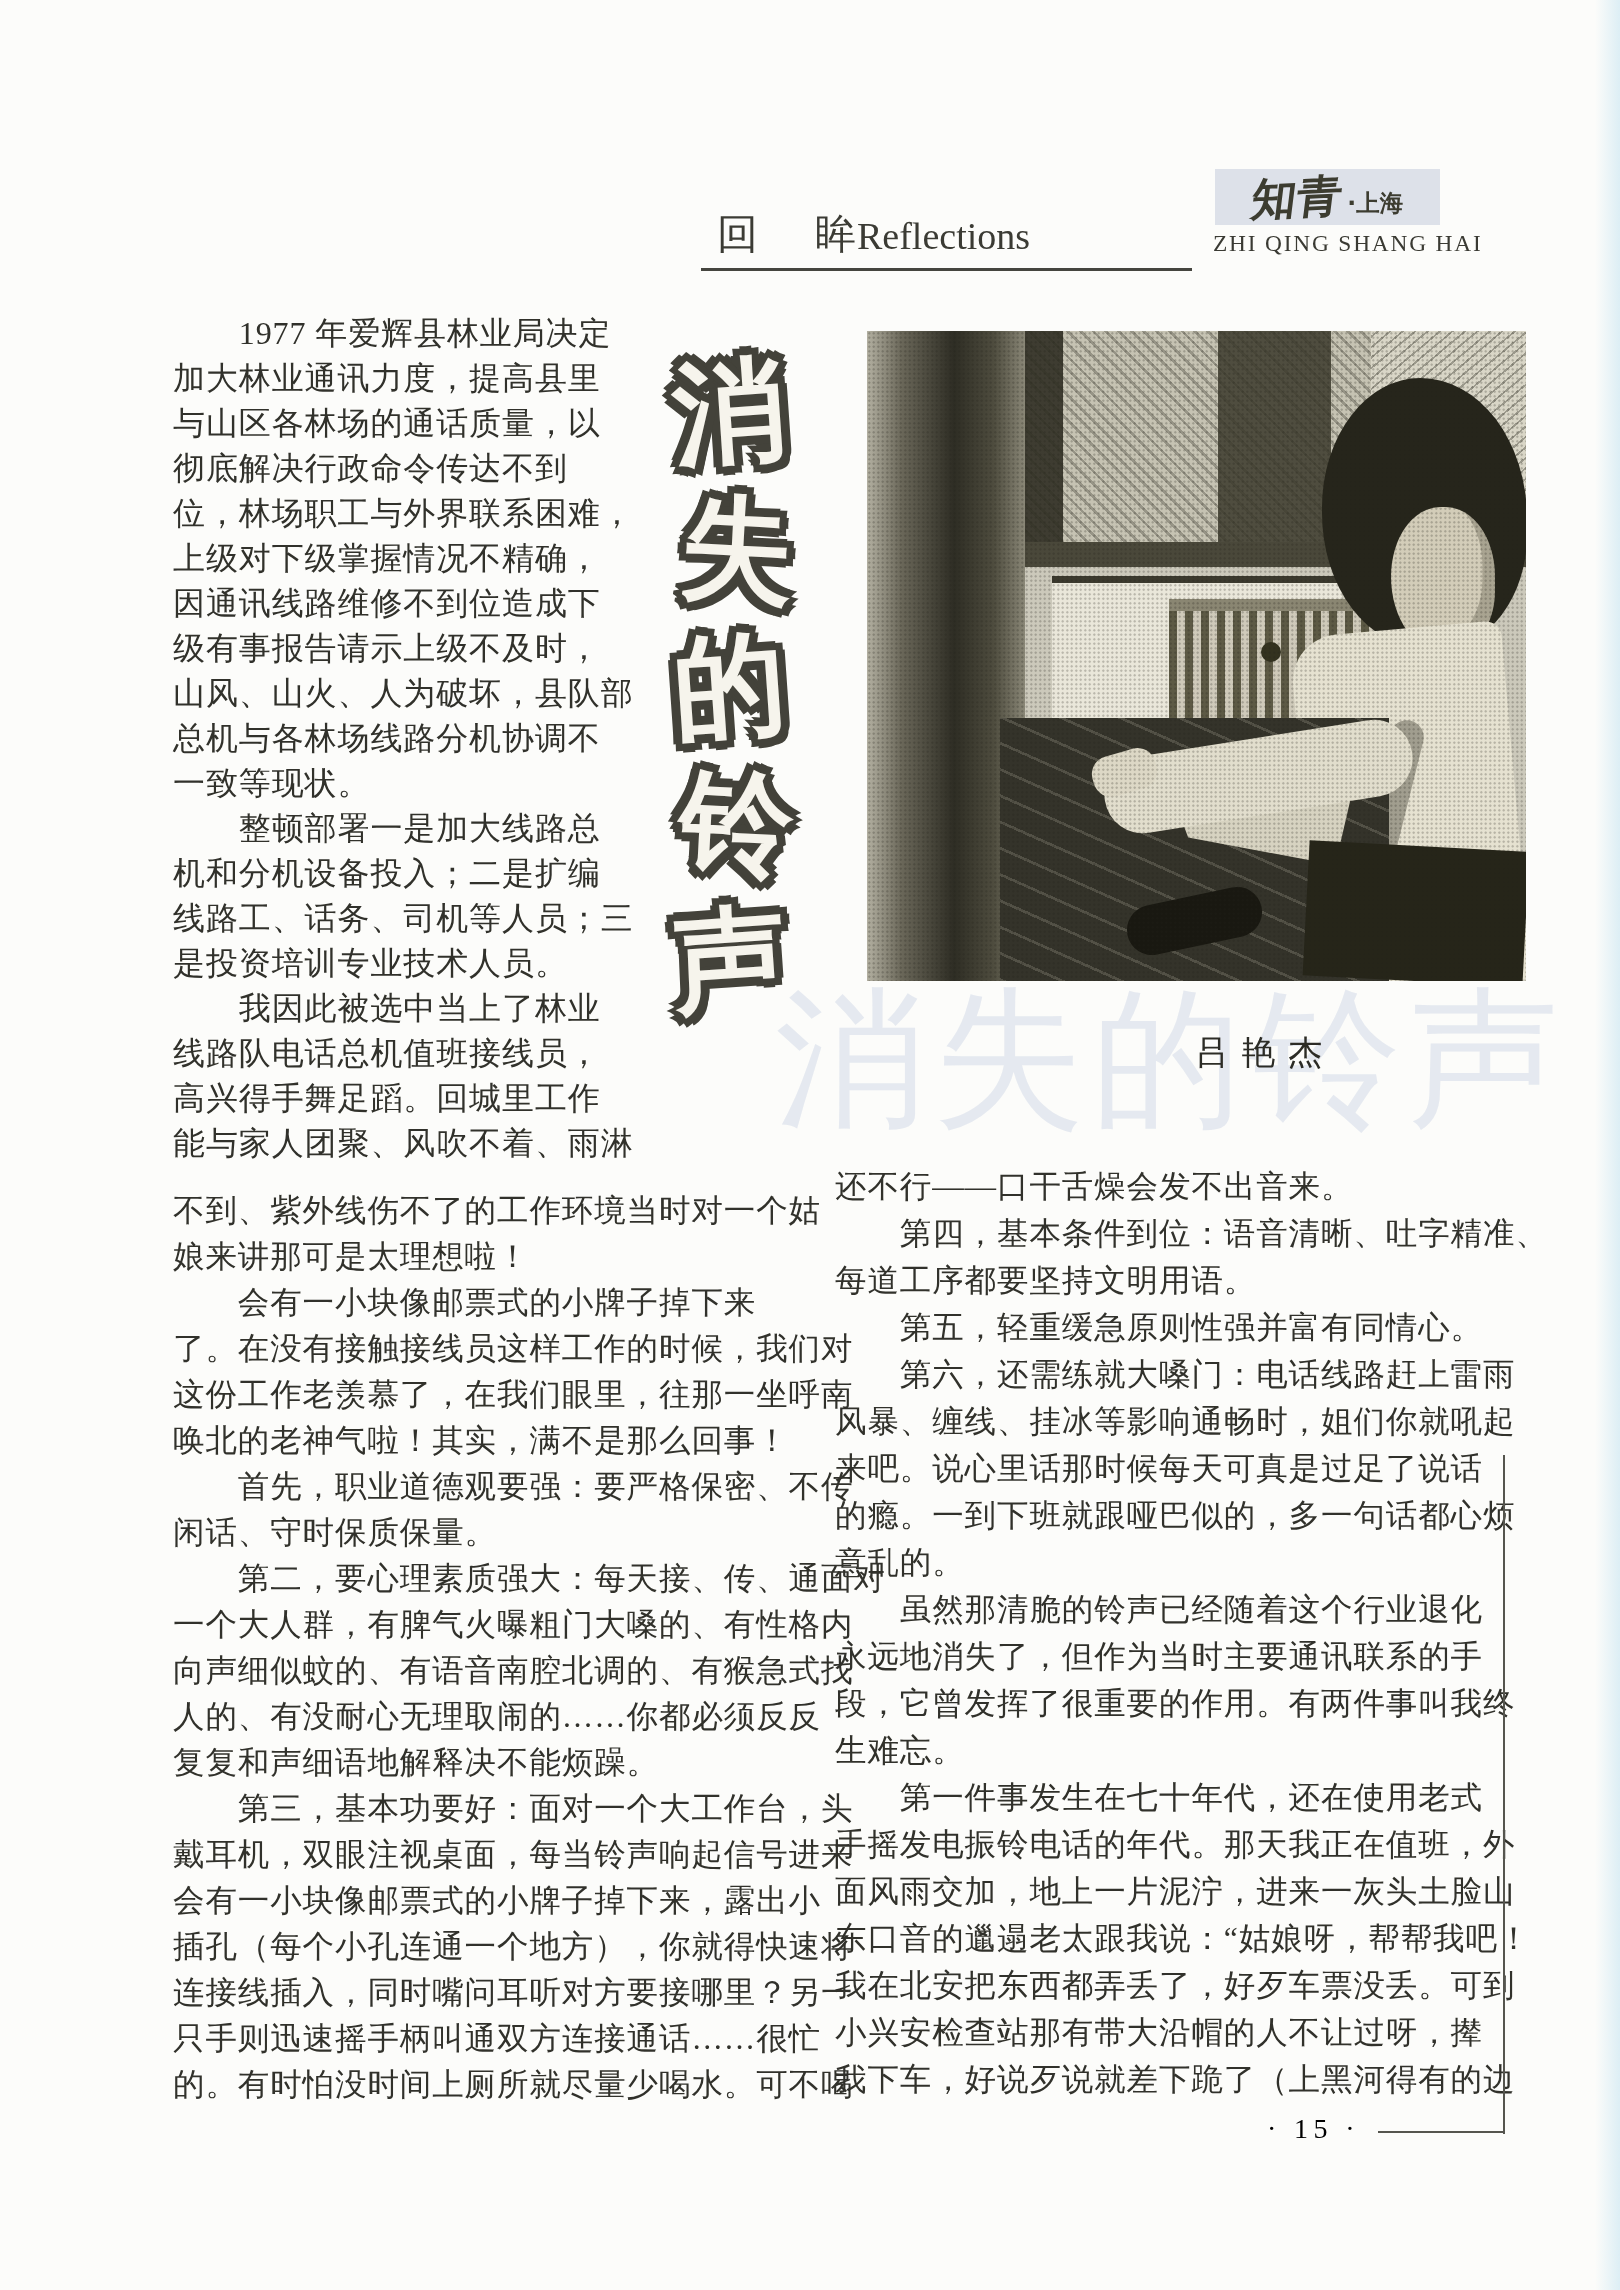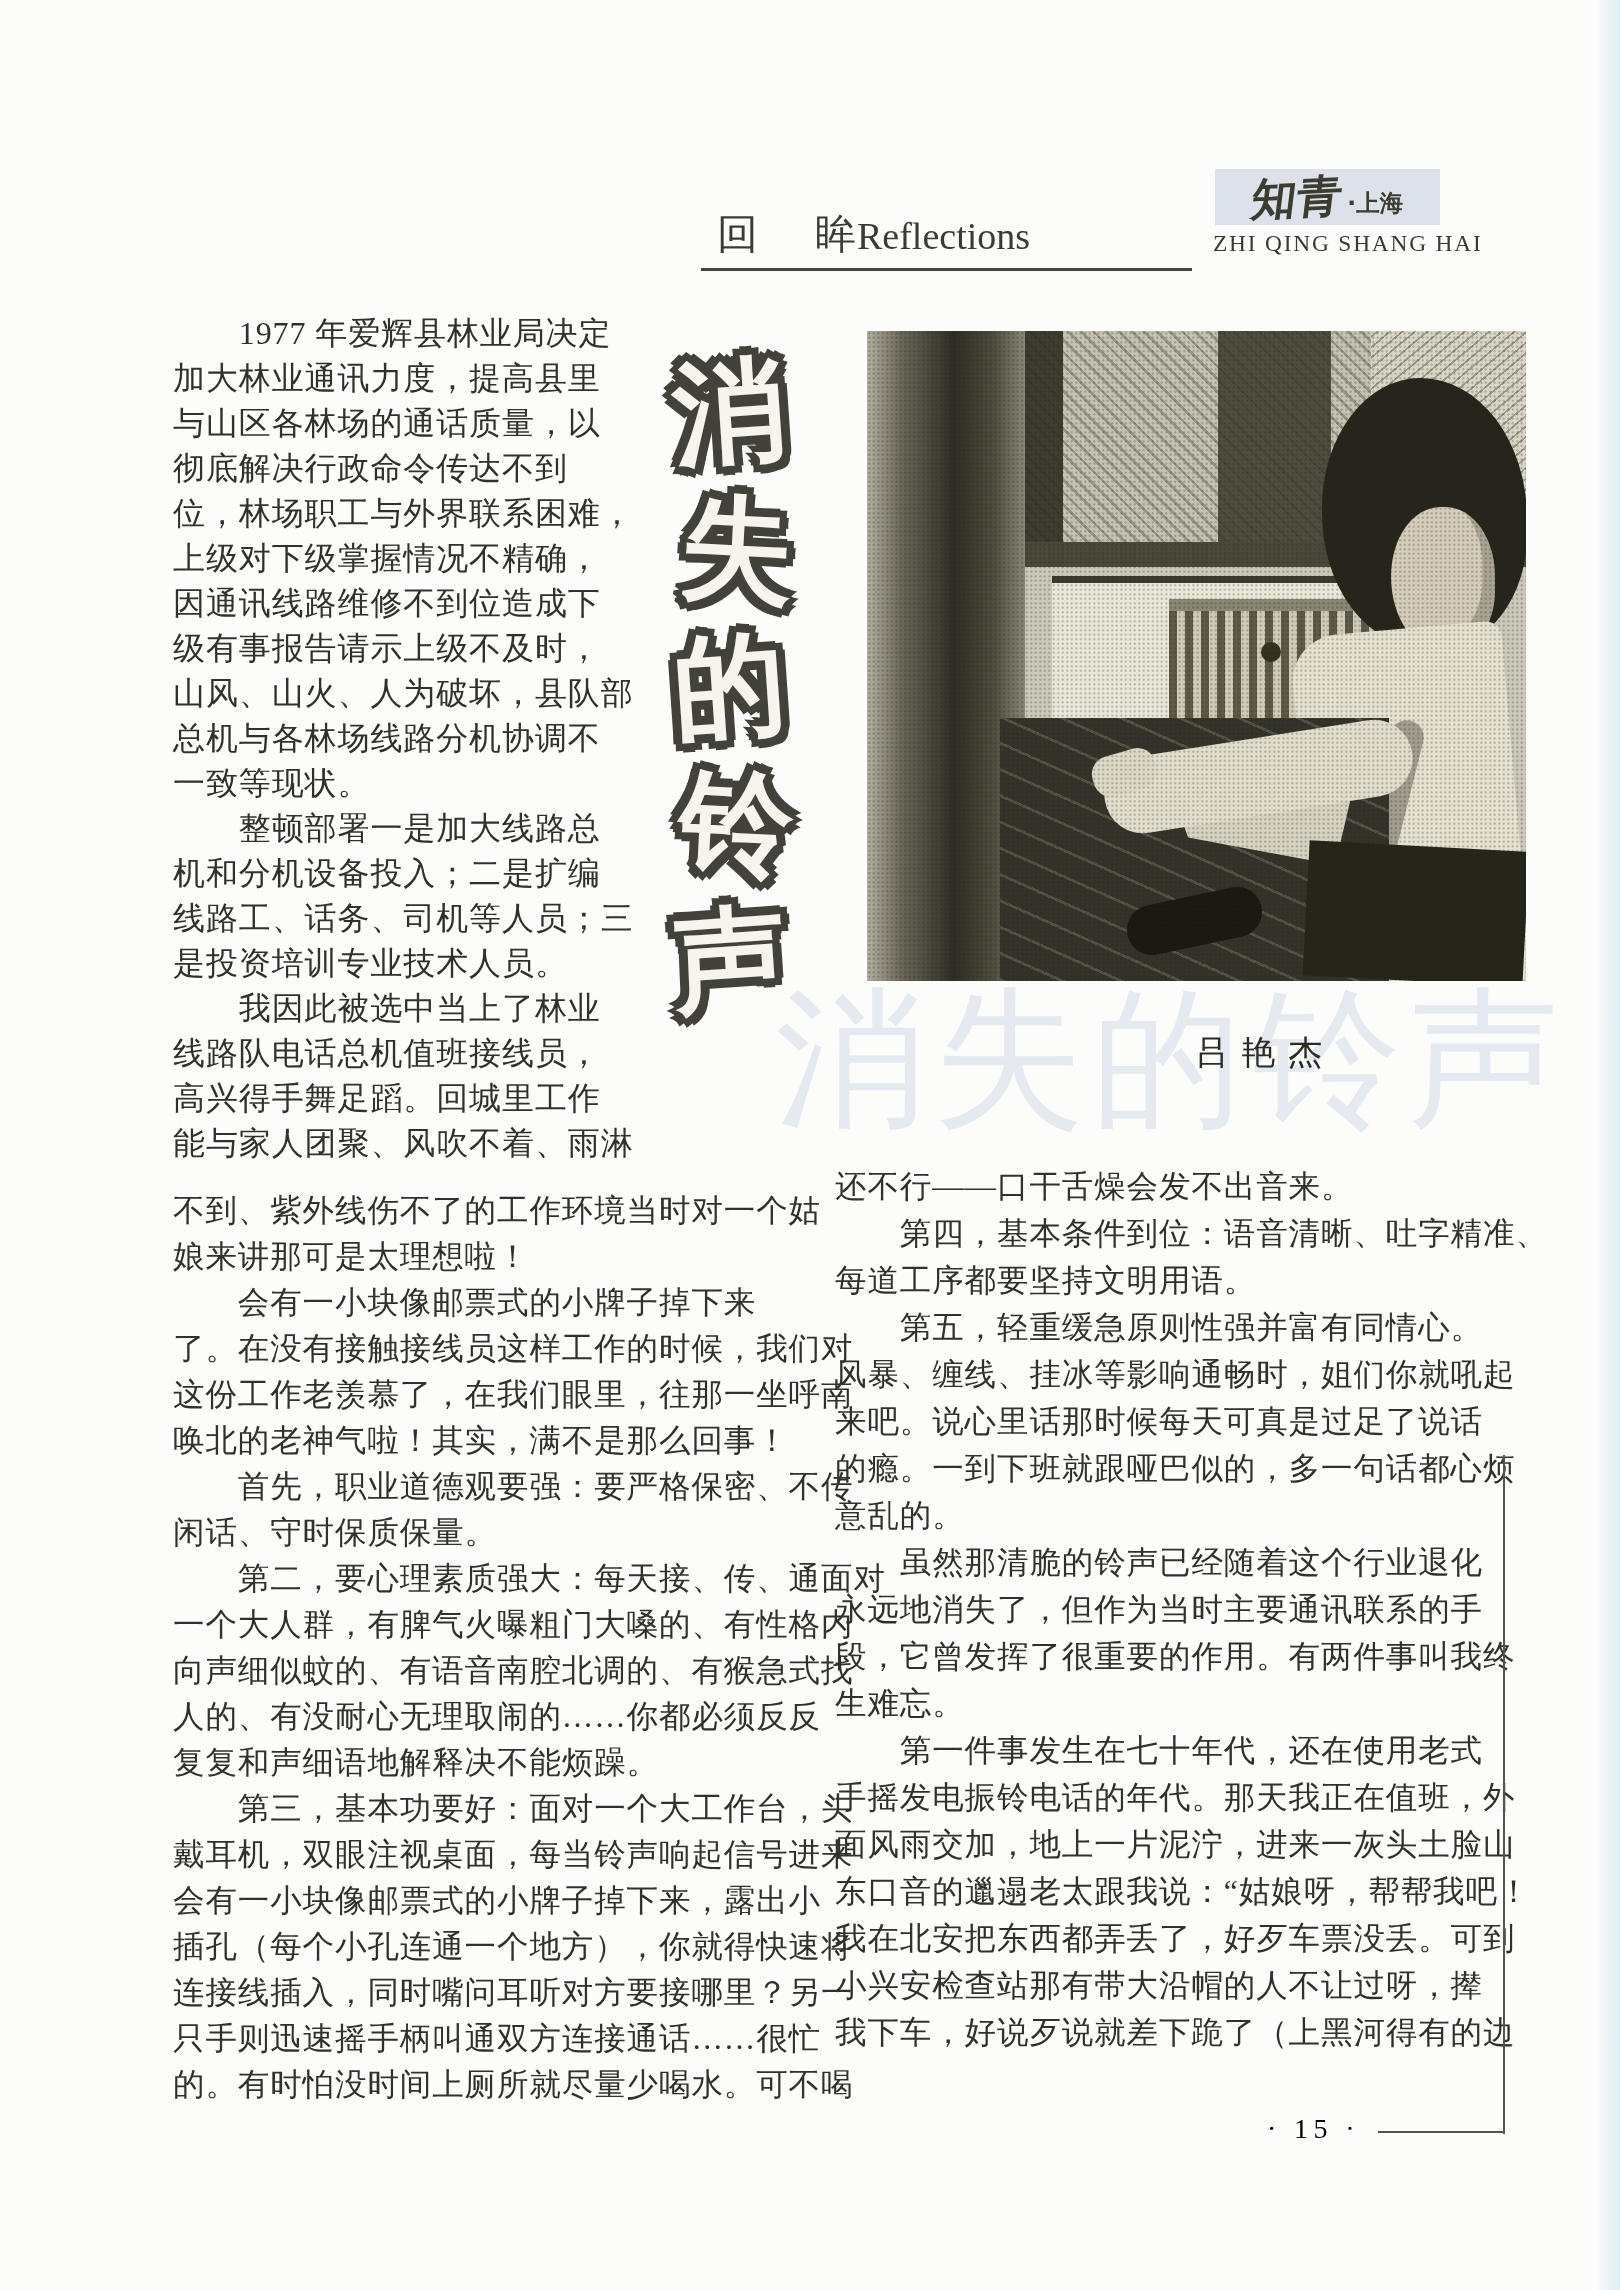--- a/index.html
+++ b/index.html
@@ -183,20 +183,21 @@
     <div class="line">连接线插入，同时嘴问耳听对方要接哪里？另一</div>
     <div class="line">只手则迅速摇手柄叫通双方连接通话……很忙</div>
     <div class="line">的。有时怕没时间上厕所就尽量少喝水。可不喝</div>
   </div>
 
 <div class="abs textcol" id="col-right">
     <div class="line">还不行——口干舌燥会发不出音来。</div>
     <div class="line">　　第四，基本条件到位：语音清晰、吐字精准、</div>
     <div class="line">每道工序都要坚持文明用语。</div>
     <div class="line">　　第五，轻重缓急原则性强并富有同情心。</div>
+    <div class="line">　　第六，还需练就大嗓门：电话线路赶上雷雨</div>
     <div class="line">风暴、缠线、挂冰等影响通畅时，姐们你就吼起</div>
     <div class="line">来吧。说心里话那时候每天可真是过足了说话</div>
     <div class="line">的瘾。一到下班就跟哑巴似的，多一句话都心烦</div>
     <div class="line">意乱的。</div>
     <div class="line">　　虽然那清脆的铃声已经随着这个行业退化</div>
     <div class="line">永远地消失了，但作为当时主要通讯联系的手</div>
     <div class="line">段，它曾发挥了很重要的作用。有两件事叫我终</div>
     <div class="line">生难忘。</div>
     <div class="line">　　第一件事发生在七十年代，还在使用老式</div>
     <div class="line">手摇发电振铃电话的年代。那天我正在值班，外</div>

